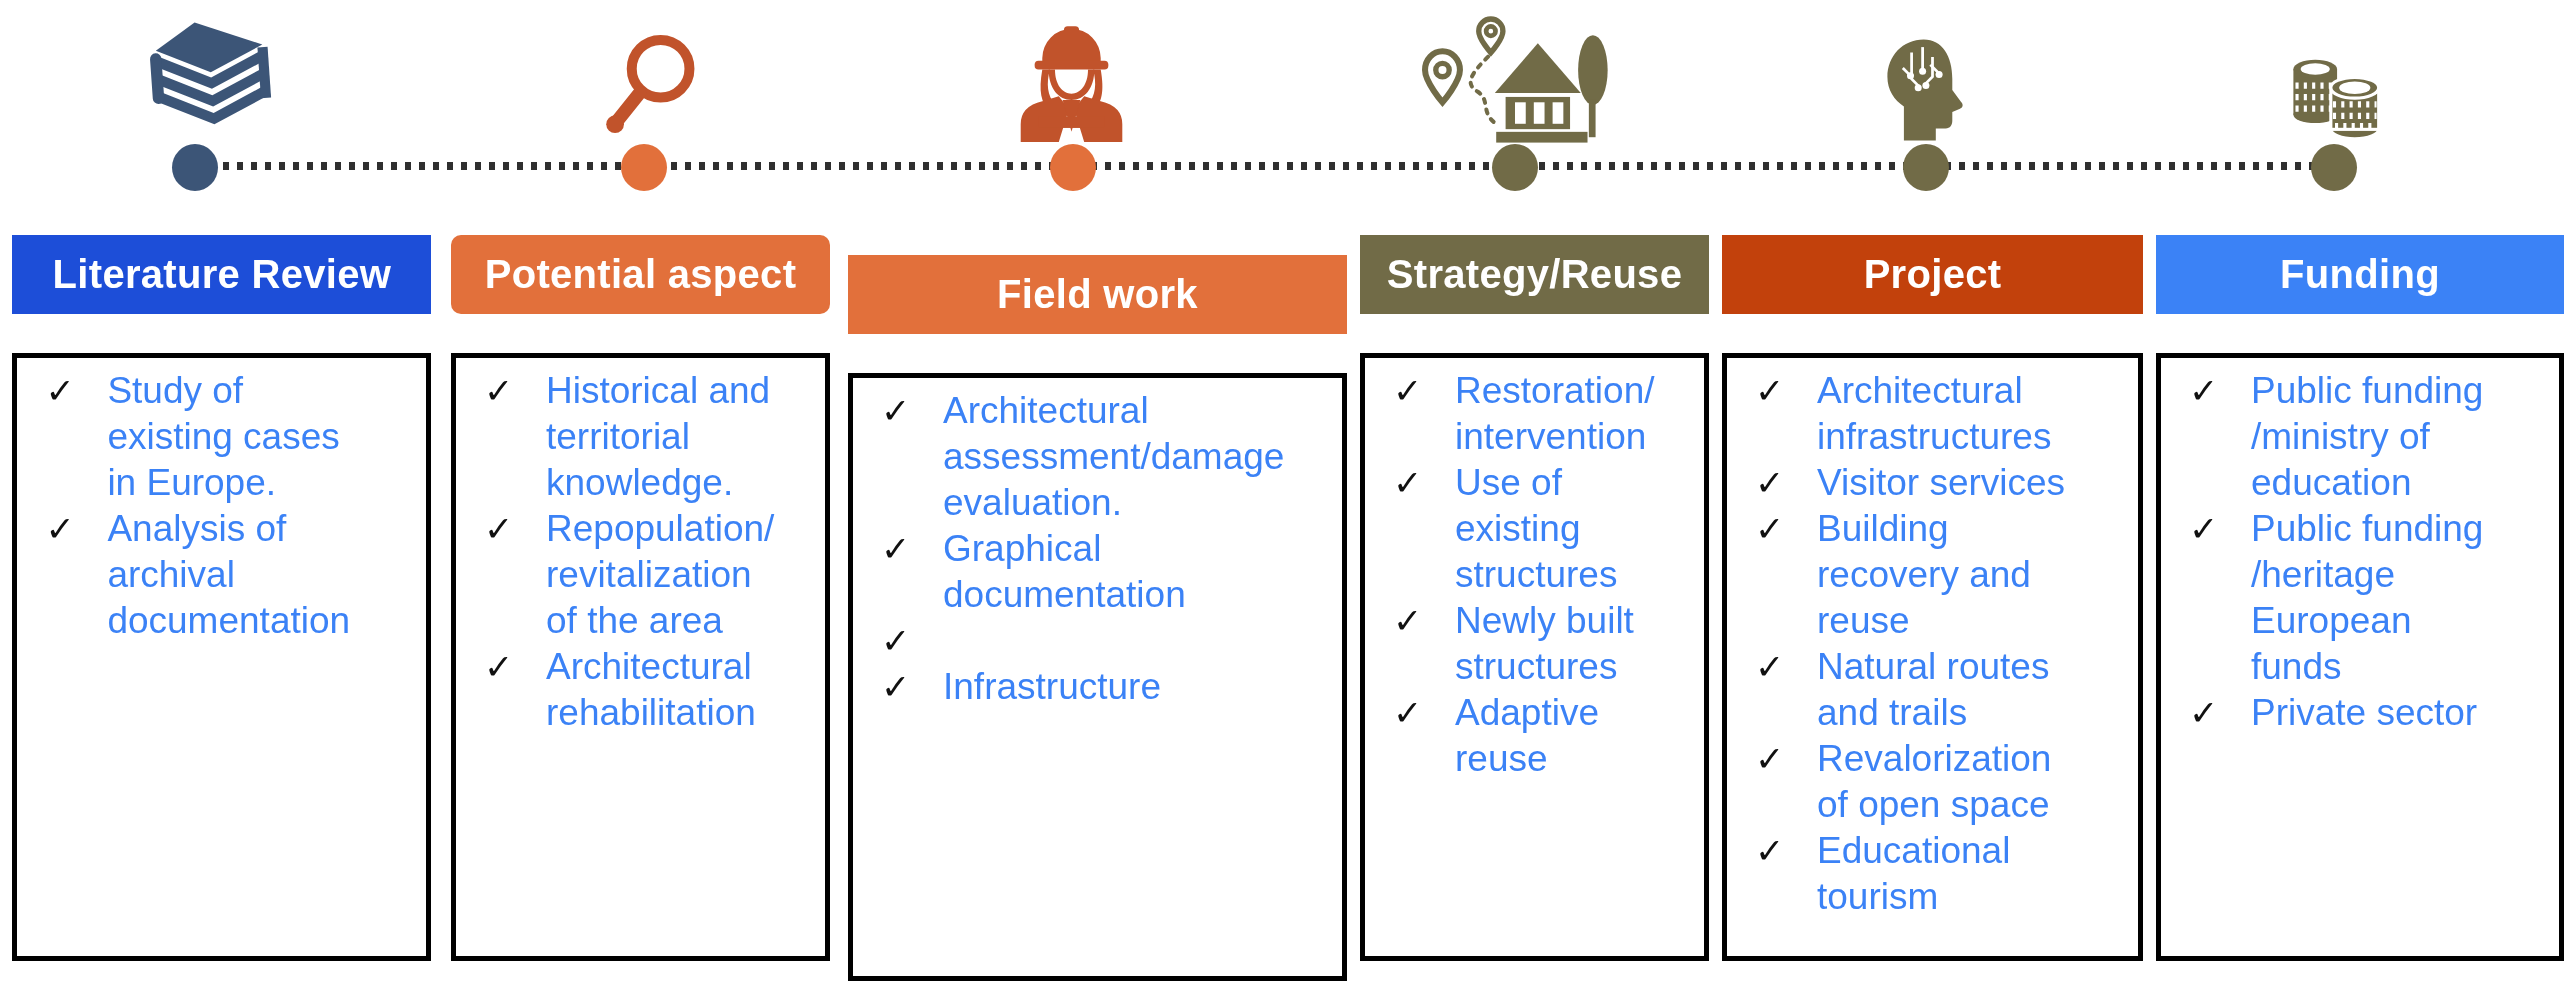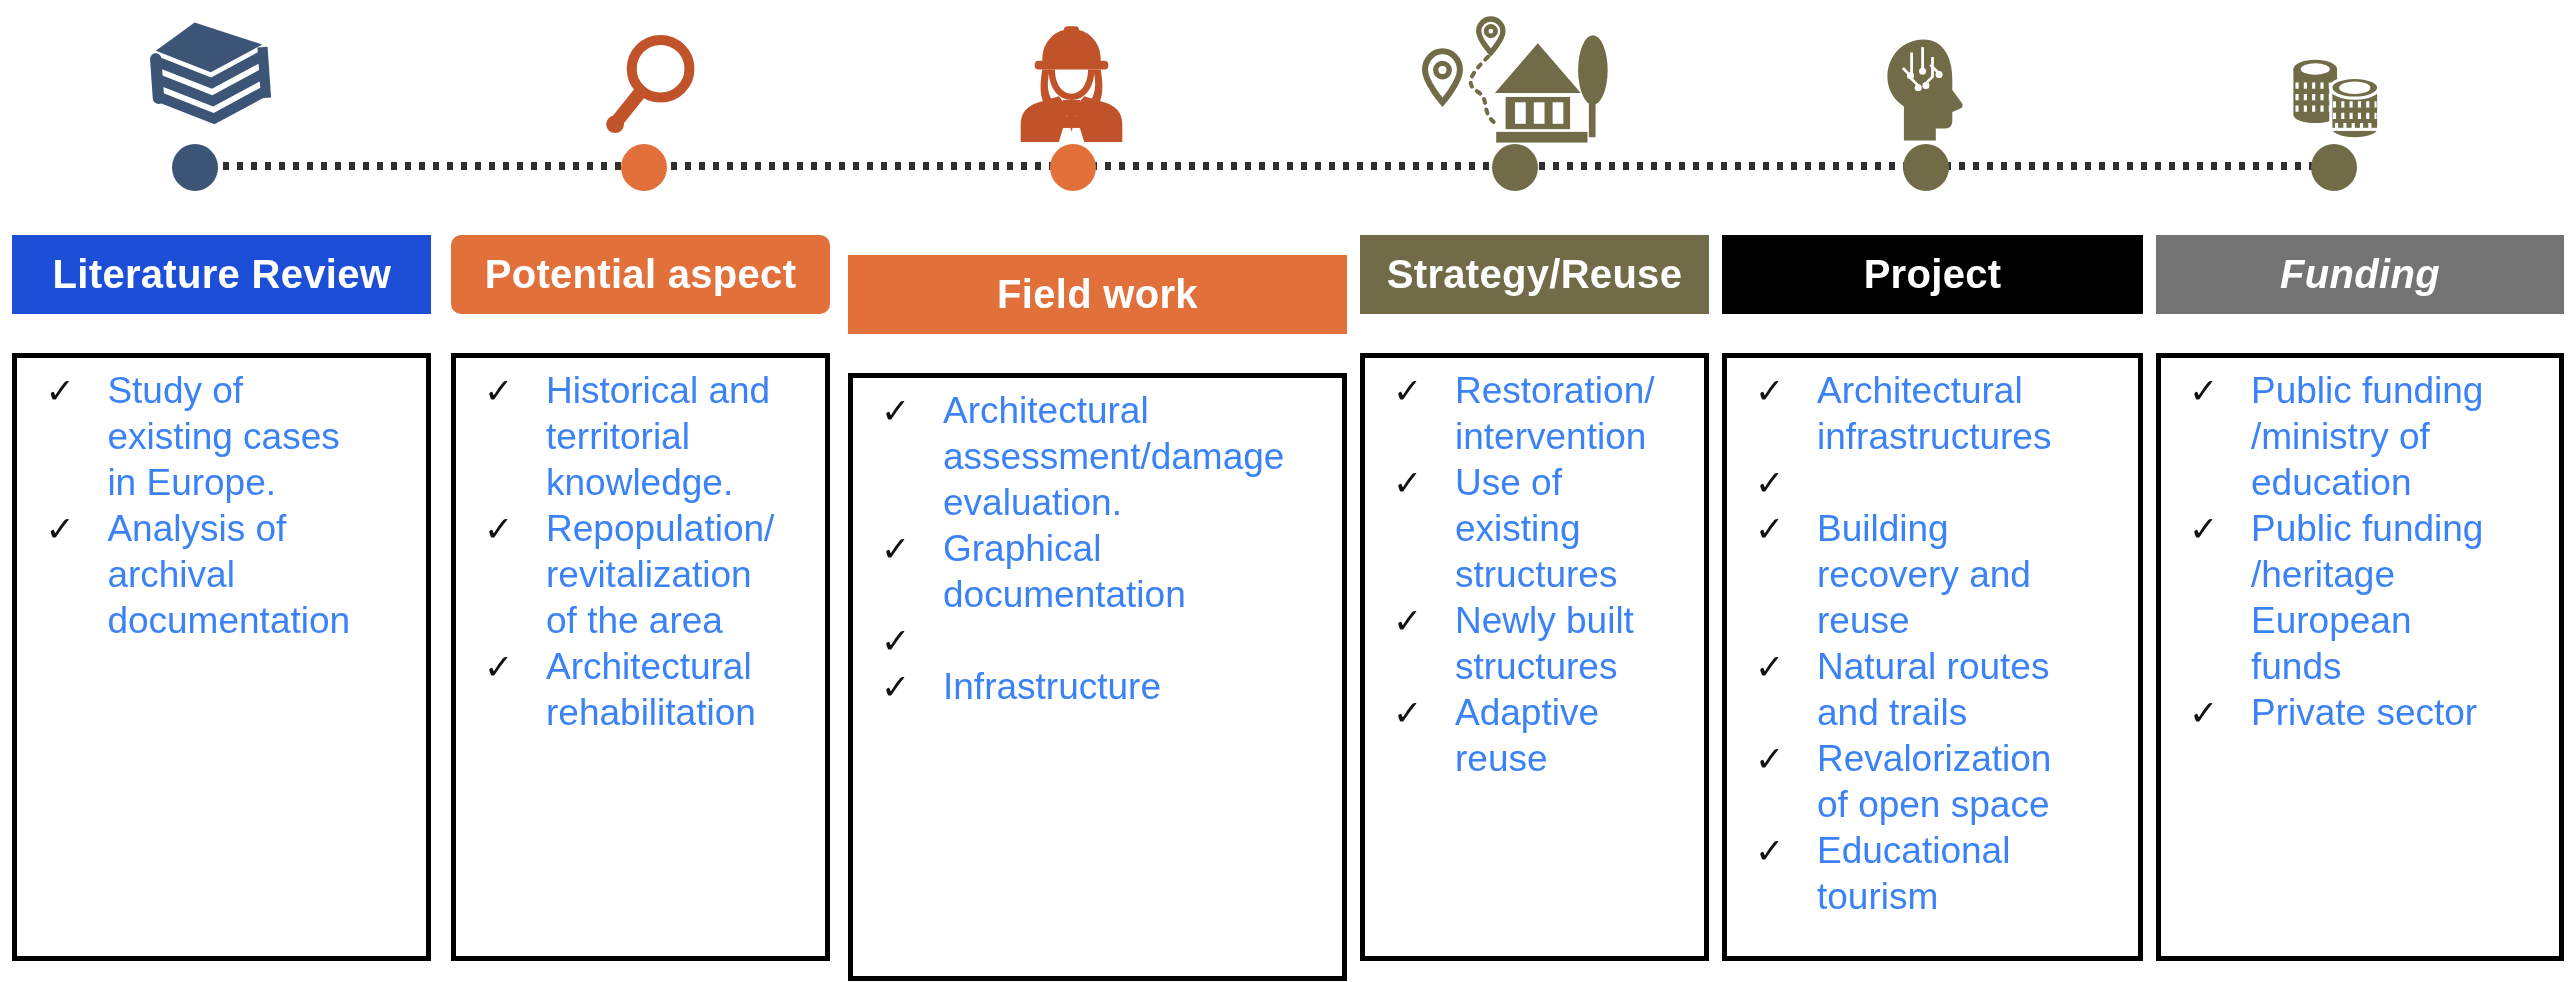--- a/index.html
+++ b/index.html
@@ -255,32 +255,33 @@
           <div class="item">
             <span class="check">✓</span>
             <span class="txt">Adaptive
 reuse</span>
           </div>
         </div>
       </div>
   </section>
 
   <section class="stage" style="left:1722px;width:421px;">
-    <div class="bar" style="background: #000000;">
+    <div class="bar" style="background: #c2410c;">
       <span class="title">Project</span>
     </div>
     <div class="panel">
         <div class="items">
           <div class="item">
             <span class="check">✓</span>
             <span class="txt">Architectural
 infrastructures</span>
           </div>
           <div class="item">
             <span class="check">✓</span>
+            <span class="txt">Visitor services</span>
           </div>
           <div class="item">
             <span class="check">✓</span>
             <span class="txt">Building
 recovery and
 reuse</span>
           </div>
           <div class="item">
             <span class="check">✓</span>
             <span class="txt">Natural routes
@@ -294,21 +295,21 @@
           <div class="item">
             <span class="check">✓</span>
             <span class="txt">Educational
 tourism</span>
           </div>
         </div>
       </div>
   </section>
 
   <section class="stage" style="left:2156px;width:408px;">
-    <div class="bar" style="background: #737373; font-style: italic;">
+    <div class="bar" style="background: #3b82f6;">
       <span class="title">Funding</span>
     </div>
     <div class="panel">
         <div class="items">
           <div class="item">
             <span class="check">✓</span>
             <span class="txt">Public funding
 /ministry of
 education</span>
           </div>

